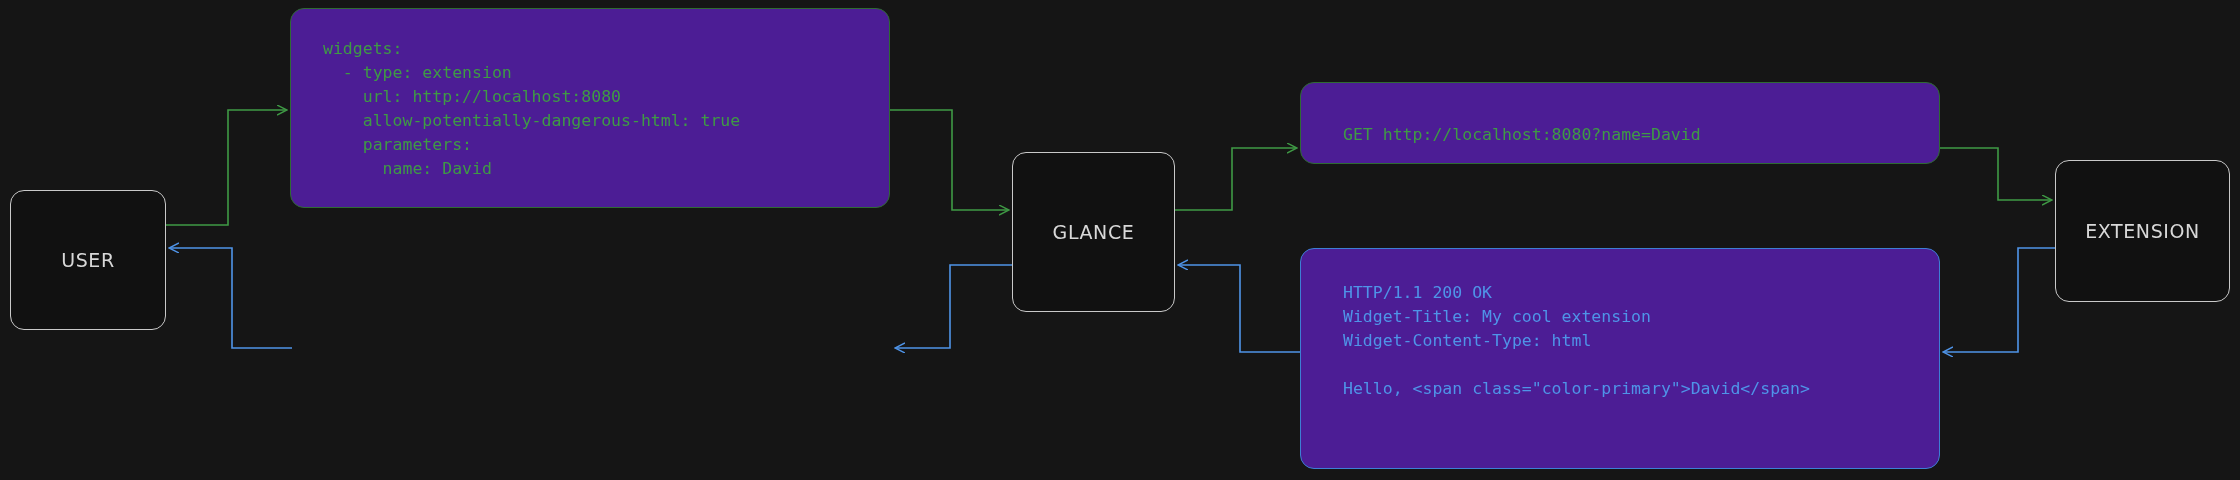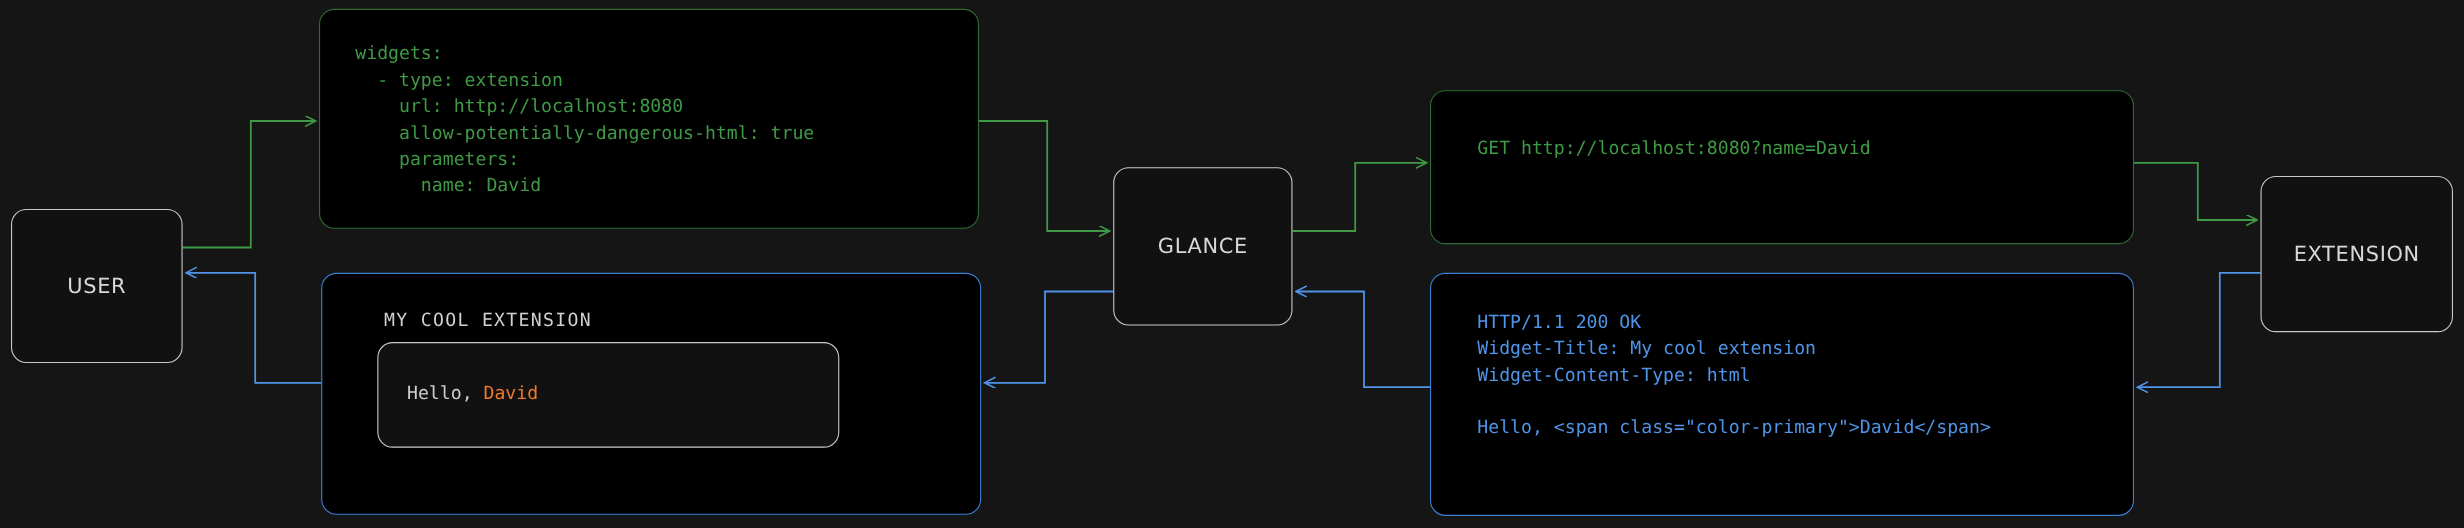--- a/index.html
+++ b/index.html
@@ -25,47 +25,47 @@
     background: #111111;
     display: flex;
     align-items: center;
     justify-content: center;
     color: #d8d8d8;
     font-family: "DejaVu Sans", "Liberation Sans", sans-serif;
     font-size: 19px;
     letter-spacing: 0.6px;
   }
   #node-user      { left: 10px;   top: 190px; width: 156px; height: 140px; }
-  #node-glance    { left: 1012px; top: 152px; width: 163px; height: 144px; }
+  #node-glance    { left: 1012px; top: 152px; width: 163px; height: 160px; }
   #node-extension { left: 2055px; top: 160px; width: 175px; height: 142px; }
 
   
   .msgbox {
     position: absolute;
     box-sizing: border-box;
     border-radius: 14px;
-    background: #000000;
+    background: #4c1d95;
     border: 1.6px solid #2f6b33;
   }
   .msgbox.blue { border-color: #3d7fd4; }
 
   .code {
     margin: 0;
     white-space: pre;
     font-family: "DejaVu Sans Mono", "Liberation Mono", monospace;
     font-size: 16.5px;
     line-height: 24px;
     color: #3f9a45;
   }
   .code.blue { color: #4f94e8; }
 
   #box-yaml   { left: 290px;  top: 8px;   width: 600px;  height: 200px; }
   #box-yaml .code { position: absolute; left: 32px; top: 28px; }
 
-  #box-get    { left: 1300px; top: 82px;  width: 640px;  height: 140px; }
+  #box-get    { left: 1300px; top: 82px;  width: 640px;  height: 82px; }
   #box-get .code { position: absolute; left: 42px; top: 40px; }
 
   #box-resp   { left: 1300px; top: 248px; width: 640px;  height: 221px; }
   #box-resp .code { position: absolute; left: 42px; top: 32px; }
 
   #box-widget { left: 292px;  top: 248px; width: 600px;  height: 220px; border-color:#3d7fd4; }
   .widget-title {
     position: absolute;
     left: 56px;
     top: 32px;
@@ -177,20 +177,14 @@
   </div>
 
   <div class="msgbox blue" id="box-resp">
     <pre class="code blue">HTTP/1.1 200 OK
 Widget-Title: My cool extension
 Widget-Content-Type: html
 
 Hello, &lt;span class="color-primary"&gt;David&lt;/span&gt;</pre>
   </div>
 
-  <div class="msgbox blue" id="box-widget">
-    <div class="widget-title">MY COOL EXTENSION</div>
-    <div class="widget-card">
-      <div class="widget-card-text"><span>Hello, </span><span class="accent">David</span></div>
-    </div>
-  </div>
 
 </div>
 
 </body></html>

